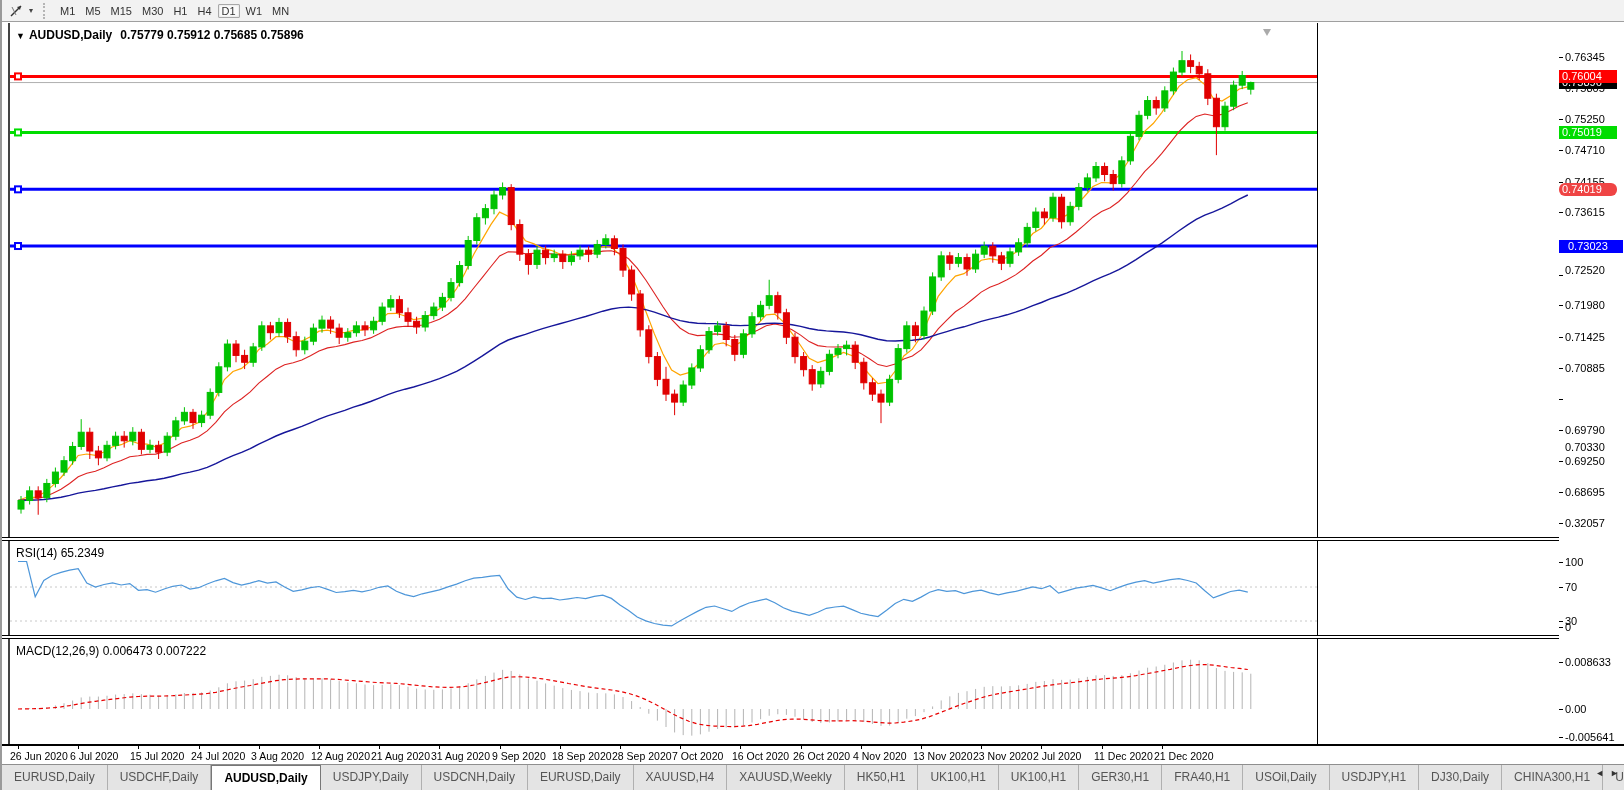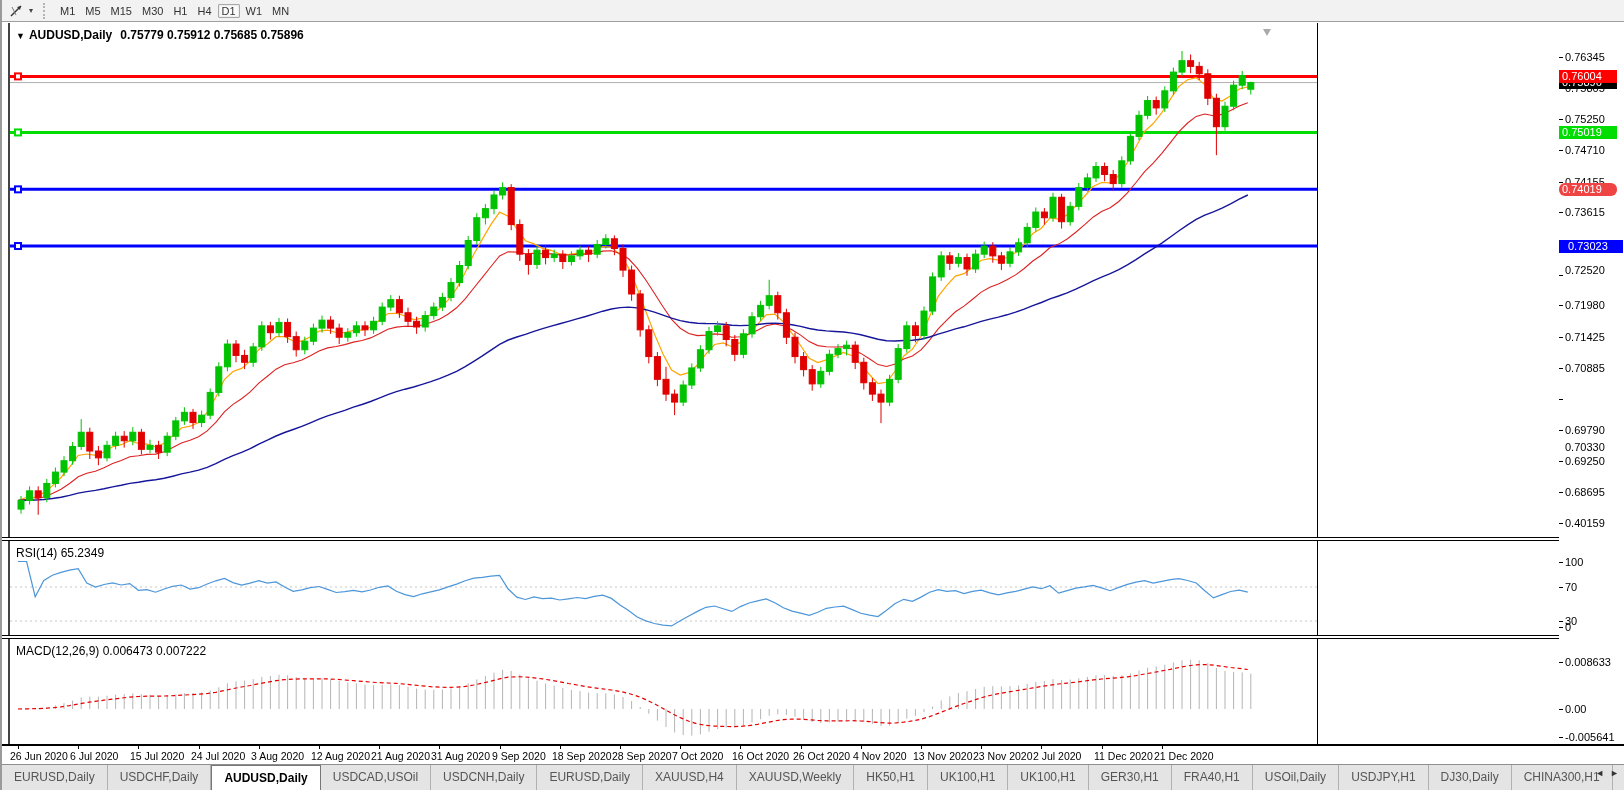--- a/index.html
+++ b/index.html
@@ -413,21 +413,21 @@
       <div class="tick-label" style="top: 339px;">0.70885</div>
       <div class="tick-mark" style="top:376px"></div>
       <div class="tick-label" style="top: 370px; margin-top: 48px;">0.70330</div>
       <div class="tick-mark" style="top:407px"></div>
       <div class="tick-label" style="top: 401px;">0.69790</div>
       <div class="tick-mark" style="top:438px"></div>
       <div class="tick-label" style="top: 432px;">0.69250</div>
       <div class="tick-mark" style="top:469px"></div>
       <div class="tick-label" style="top: 463px;">0.68695</div>
       <div class="tick-mark" style="top:500px"></div>
-      <div class="tick-label" style="top: 494px;">0.40159</div>
+      <div class="tick-label" style="top: 494px;">0.32057</div>
       <div class="badge" style="top: 53px; background: rgb(0, 0, 0);">0.75896</div>
       <div class="badge" style="top: 47px; background: rgb(255, 0, 0);">0.76004</div>
       <div class="badge" style="top: 103px; background: rgb(0, 221, 0);">0.75019</div>
       <div class="badge" style="top: 160px; background: #ef4444; border-radius: 6px;">0.74019</div>
       <div class="badge" style="top: 217px; background: rgb(0, 0, 255); padding-left: 9px;">0.73023</div>
     </div>
 
   <div id="sep1" class="sep"></div>
 
   <div id="rsi-pane" class="pane">
@@ -652,21 +652,21 @@
       <div class="date-tick" style="left:1100px"></div>
       <div class="date-label" style="left: 1092px;">11 Dec 2020</div>
       <div class="date-tick" style="left:1160px"></div>
       <div class="date-label" style="left: 1152px;">21 Dec 2020</div>
     </div>
 
   <div id="tabbar">
       <div class="tab">EURUSD,Daily</div>
       <div class="tab">USDCHF,Daily</div>
       <div class="tab active">AUDUSD,Daily</div>
-      <div class="tab">USDCAD,USOil</div>
+      <div class="tab">USDJPY,Daily</div>
       <div class="tab">USDCNH,Daily</div>
       <div class="tab">EURUSD,Daily</div>
       <div class="tab">XAUUSD,H4</div>
       <div class="tab">XAUUSD,Weekly</div>
       <div class="tab">HK50,H1</div>
       <div class="tab">UK100,H1</div>
       <div class="tab">UK100,H1</div>
       <div class="tab">GER30,H1</div>
       <div class="tab">FRA40,H1</div>
       <div class="tab">USOil,Daily</div>

